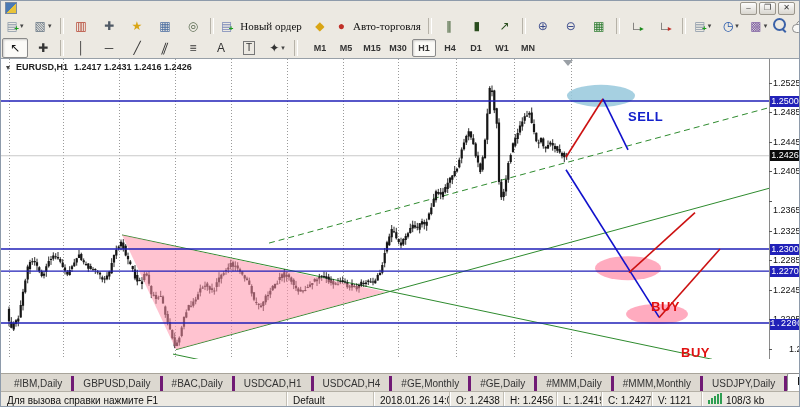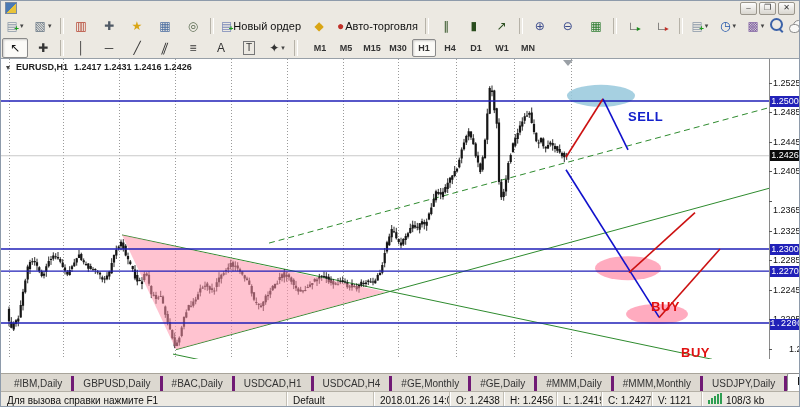--- a/index.html
+++ b/index.html
@@ -15,21 +15,21 @@
   .menuitem{padding:0 9px;height:14px;line-height:14px;cursor:default;}
   #winctrls{margin-left:auto;display:flex;gap:2px;padding-right:4px;}
   .winbtn{width:15px;height:11px;font-size:8px;line-height:10px;text-align:center;color:#333;background:linear-gradient(#fdfdfd,#d9d6cf);border:1px solid #9a968c;border-radius:2px;}
   
   #toolbar1{position:absolute;left:0;top:14px;width:100%;height:22px;display:flex;align-items:center;background:#ece9e2;border-bottom:1px solid #d8d4cb;}
   #toolbar2{position:absolute;left:0;top:36px;width:100%;height:21px;display:flex;align-items:center;background:#ece9e2;}
   .tbtn{height:18px;min-width:20px;display:flex;align-items:center;justify-content:center;margin:0 1px;padding:0 2px;border:1px solid transparent;border-radius:2px;position:relative;}
   .tbtn.active{border:1px solid #8a8a8a;background:#fbfaf7;box-shadow:inset 1px 1px 2px rgba(0,0,0,.18);}
   .glyph{font-size:12px;line-height:12px;position:relative;}
   .overg{position:absolute;font-size:8px;font-weight:bold;right:-1px;bottom:-1px;line-height:8px;}
-  .tlabel{font-size:11px;color:#111;margin-left:1px;white-space:nowrap;}
+  .tlabel{font-size:11px;color:#111;margin-left:8px;white-space:nowrap;font-family:Liberation Serif, serif;}
   .dd{font-size:7px;color:#444;margin-left:2px;}
   .tsep{width:2px;height:16px;margin:0 3px;border-left:1px solid #b6b2a8;border-right:1px solid #fff;}
   .tfbtn{height:16px;min-width:22px;margin:0 1px;display:flex;align-items:center;justify-content:center;font-size:9px;font-weight:bold;color:#333;border:1px solid transparent;border-radius:2px;}
   .tfbtn.active{border:1px solid #8a8a8a;background:#fbfaf7;box-shadow:inset 1px 1px 2px rgba(0,0,0,.18);}
   #tb1right{margin-left:auto;display:flex;align-items:center;padding-right:8px;gap:10px;}
   .ico-mag{width:9px;height:9px;border:2px solid #3b62a8;border-radius:50%;position:relative;display:inline-block;}
   .ico-mag::after{content:"";position:absolute;width:2px;height:5px;background:#3b62a8;left:8px;top:8px;transform:rotate(-45deg);}
   .ico-chat{width:14px;height:9px;border:1.5px solid #8a8a8a;border-radius:6px;position:relative;display:inline-block;background:#f8f8f6;}
   .ico-chat::after{content:"";position:absolute;width:9px;height:7px;border:1.5px solid #8a8a8a;border-radius:5px;left:-5px;top:3px;background:#f8f8f6;}
   

